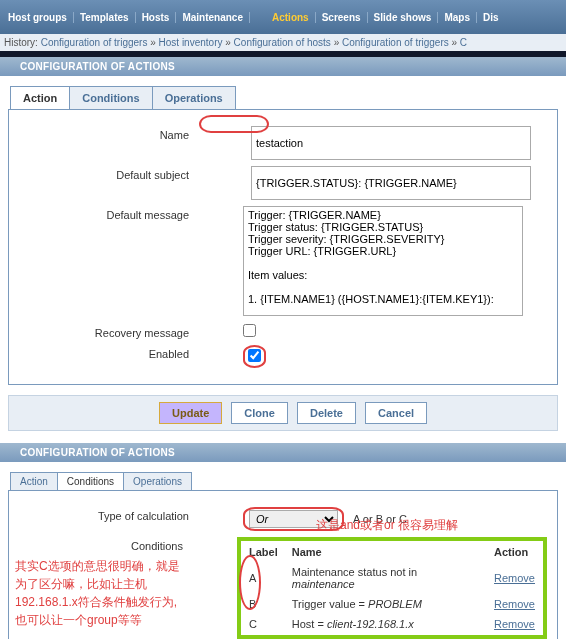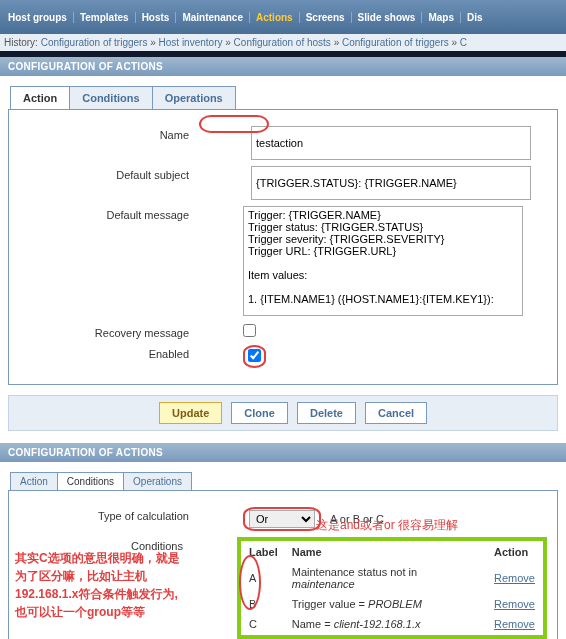--- a/index.html
+++ b/index.html
@@ -19,35 +19,35 @@
     font-size: 10px;
     font-weight: bold;
     padding-left: 2px;
   }
   .topnav a {
     color: #fff;
     text-decoration: none;
     padding: 0 6px;
     border-right: 1px solid #8aa8c7;
   }
-  .topnav a.active { color: #ffcc33; }
+  .topnav a.active { color: #ffcc33; margin-left: 16px; }
   .history-bar {
     background: #e8eef5;
     font-size: 10px;
     padding: 3px 4px;
     border-bottom: 6px solid #0f172a;
     color: #555;
   }
   .history-bar a { color: #4a6f96; text-decoration: none; }
   .section-header {
     background: linear-gradient(#9fb8cf, #7a9abd);
     color: #fff;
     font-size: 10px;
     font-weight: bold;
-    padding: 4px 8px;
+    padding: 4px 20px;
     letter-spacing: 0.3px;
   }
   .tabs {
     display: flex;
     margin: 10px 0 0 10px;
   }
   .tab {
     border: 1px solid #7a9abd;
     border-bottom: none;
     padding: 5px 12px;
@@ -120,21 +120,21 @@
     border: 1px solid #7a9abd;
     background: #fff;
     padding: 4px 12px;
     font-size: 11px;
     color: #4a6f96;
     font-weight: bold;
     cursor: pointer;
     margin-right: 6px;
   }
   .btn.primary {
-    background: #fef9c3;
+    background: #c4b5fd;
     border: 1px solid #d6a93c;
     color: #7a5c15;
   }
   select {
     border: 1px solid #aaa;
     font-size: 11px;
     padding: 1px 2px;
   }
   .cond-table {
     border: 4px solid #84cc16;
@@ -153,37 +153,36 @@
   .annotation-red {
     color: #e04040;
     font-size: 12px;
     font-family: SimSun, sans-serif;
   }
   .small-tabs .tab { font-size: 10px; padding: 3px 9px; font-weight: normal; }
   .section1, .section2 { position: relative; }
   .abs-anno-left {
     position: absolute;
     left: 6px;
-    top: 58px;
+    top: 66px;
     width: 165px;
     line-height: 1.5;
-    font-weight: bold;
   }
   .abs-anno-top {
     position: absolute;
     left: 307px;
     top: 26px;
   }
   .red-circle-draw {
     position: absolute;
     border: 2px solid #e04040;
     border-radius: 50%;
     pointer-events: none;
   }
-  .tiny-select { width: 66px; }
+  .tiny-select { width: 89px; font-style: italic; }
   em { font-style: italic; }
 </style>
 </head>
 <body>
 
 <div class="topnav">
   <a>Host groups</a>
   <a>Templates</a>
   <a>Hosts</a>
   <a>Maintenance</a>
@@ -304,21 +303,21 @@
             <td><span>Maintenance status not in </span><em>maintenance</em></td>
             <td><a>Remove</a></td>
           </tr>
           <tr>
             <td>B</td>
             <td><span>Trigger value = </span><em>PROBLEM</em></td>
             <td><a>Remove</a></td>
           </tr>
           <tr>
             <td>C</td>
-            <td><span>Name = </span><em>client-192.168.1.x</em></td>
+            <td><span>Host = </span><em>client-192.168.1.x</em></td>
             <td><a>Remove</a></td>
           </tr>
         </tbody>
           </table>
       </div>
     </div>
 
     <div class="form-row" style="margin-top:14px;">
       <div class="form-label">New condition</div>
       <div class="form-control">

